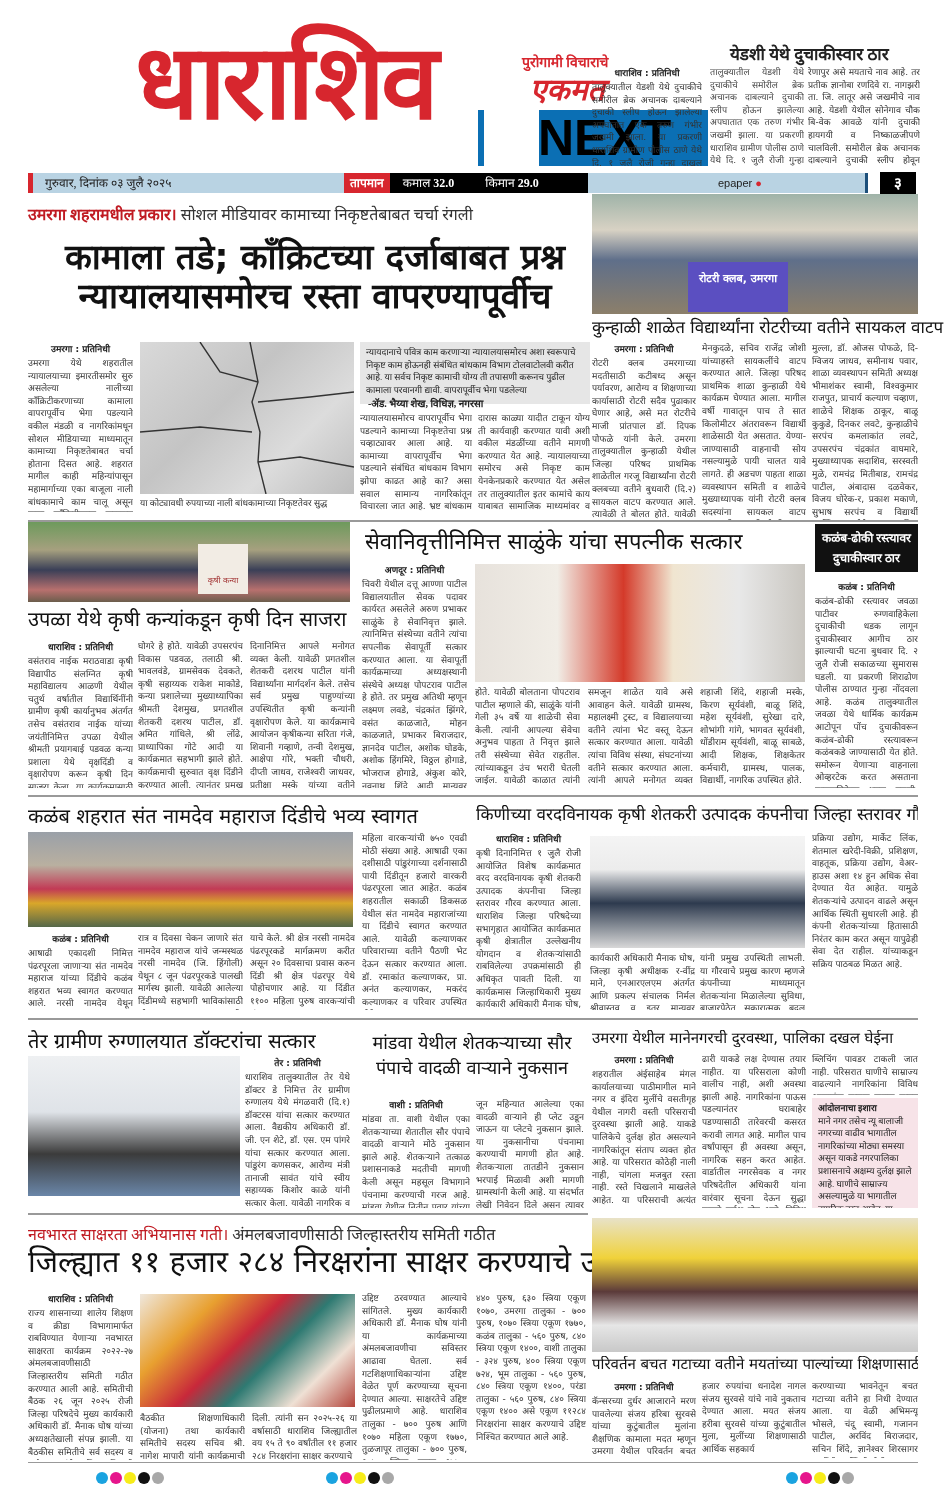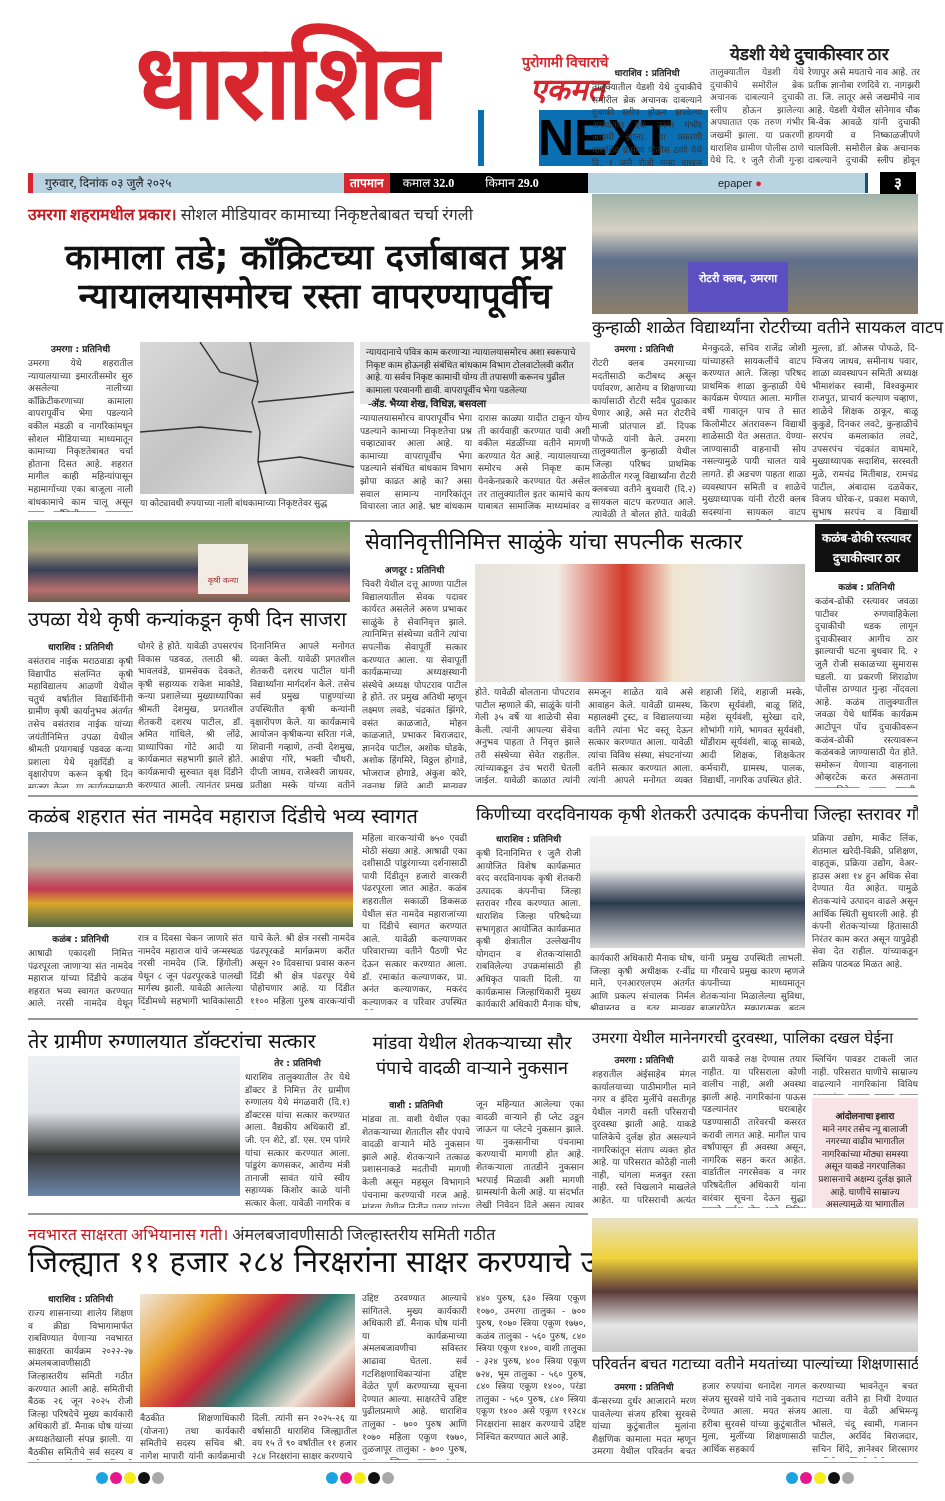--- a/index.html
+++ b/index.html
@@ -20,21 +20,21 @@
 
   .kicker { font-size: 16px; color: #333; }
   .kicker .red { color: #c01a22; font-weight: bold; }
   .headline { font-family: "DejaVu Sans", sans-serif; font-weight: bold; color: #111; line-height: 1.1; }
   .byline { font-weight: bold; font-size: 9px; text-align: center; margin-bottom: 2px; }
   .body-text { font-size: 9px; line-height: 12.6px; color: #333; text-align: justify; }
   .col { position: absolute; overflow: hidden; }
   .photo { position: absolute; overflow: hidden; }
   .rule { position: absolute; height: 2px; background: #999; }
   .quote-box { background: #e6e6e6; padding: 4px 6px; font-size: 9px; line-height: 12.6px; }
-  .pink-box { background: #f7e3e8; padding: 12px 6px; font-size: 9px; line-height: 12.6px; text-align: center; }
+  .pink-box { background: #f7e3e8; padding: 4px 6px; font-size: 9px; line-height: 12.6px; text-align: left; }
   .black-box { background: #111; color: #fff; font-weight: bold; text-align: center; }
   .dot { display: inline-block; width: 12px; height: 12px; border-radius: 50%; margin-right: 2px; }
   .right-top-head { left: 730px; top: 42px; font-size: 17px; font-weight: bold; }
 </style>
 </head>
 <body>
 
 <div class="abs masthead-title">धाराशिव</div>
 <div class="abs tagline">पुरोगामी विचाराचे</div>
 <div class="abs brand">एकमत</div>
@@ -82,21 +82,21 @@
 </div>
 <div class="photo" style="left:140px; top:342px; width:214px; height:152px; background:linear-gradient(135deg,#d9d9d9,#c4c4c4 40%,#dcdcdc 70%,#bdbdbd);">
   <svg width="214" height="152">
       <path d="M110 0 L118 40 L112 60 L120 90 L118 120 L126 152 M0 90 L60 85 L112 90 M118 120 L160 115 L214 125 M60 0 L80 30 L118 40 M118 60 L170 55 L214 50" stroke="#333" stroke-width="1.4" fill="none"></path>
     </svg>
 </div>
 <div class="abs body-text" style="left:140px; top:497px; width:214px; height:13px; overflow:hidden;">या कोट्यावधी रुपयाच्या नाली बांधकामाच्या निकृष्टतेवर सुद्ध</div>
 <div class="abs quote-box" style="left:360px; top:342px; width:230px; height:62px; overflow:hidden;">
   <div style="height:50px;overflow:hidden">न्यायदानाचे पवित्र काम करणाऱ्या न्यायालयासमोरच अशा स्वरूपाचे निकृष्ट काम होऊनही संबंधित बांधकाम विभाग टोलवाटोलवी करीत आहे. या सर्वच निकृष्ट कामाची योग्य ती तपासणी करूनच पुढील कामाला परवानगी द्यावी. वापरापूर्वीच भेगा पडलेल्या न्यायालयासमोरील या निकृष्ट कामाची पुनर्बांधणी करण्यात यावी.</div>
 </div>
-<div class="abs" style="left:368px; top:396px; font-size:10px; font-weight:bold;">-ॲड. भैय्या शेख, विधिज्ञ, बसवला</div>
+<div class="abs" style="left:368px; top:396px; font-size:10px; font-weight:bold;">-ॲड. भैय्या शेख, विधिज्ञ, नगरसा</div>
 <div class="col" style="left:360px; top:412px; width:112px; height:100px;">
   <div class="body-text">न्यायालयासमोरच वापरापूर्वीच भेगा पडल्याने कामाच्या निकृष्टतेचा प्रश्न चव्हाट्यावर आला आहे. या कामाच्या वापरापूर्वीच भेगा पडल्याने संबंधित बांधकाम विभाग झोपा काढत आहे का? असा सवाल सामान्य नागरिकांतून विचारला जात आहे. भ्रष्ट बांधकाम विभाग भ्रष्ट गुत्तेदारास पाठीशी घालण्यात मग्न असल्याचे दिसते. संबंधित कंत्राट-</div>
 </div>
 <div class="col" style="left:478px; top:412px; width:112px; height:100px;">
   <div class="body-text">दारास काळ्या यादीत टाकून योग्य ती कार्यवाही करण्यात यावी अशी वकील मंडळींच्या वतीने मागणी करण्यात येत आहे. न्यायालयाच्या समोरच असे निकृष्ट काम येनकेनप्रकारे करण्यात येत असेल तर तालुक्यातील इतर कामांचे काय याबाबत सामाजिक माध्यमांवर व नागरिकांतून चर्चा होत असताना दिसत आहे.</div>
 </div>
 
 <div class="photo" style="left:592px; top:194px; width:326px; height:120px; background:linear-gradient(180deg,#9fb3a8 0%,#d8d2c4 30%,#5f6f8a 55%,#8c7f6a 100%);">
   <div style="position:absolute; left:96px; top:68px; width:100px; height:50px; background:#5b4fc1; color:#fff; font-size:11px; font-weight:bold; text-align:center; padding-top:8px;">रोटरी क्लब, उमरगा</div>
 </div>

